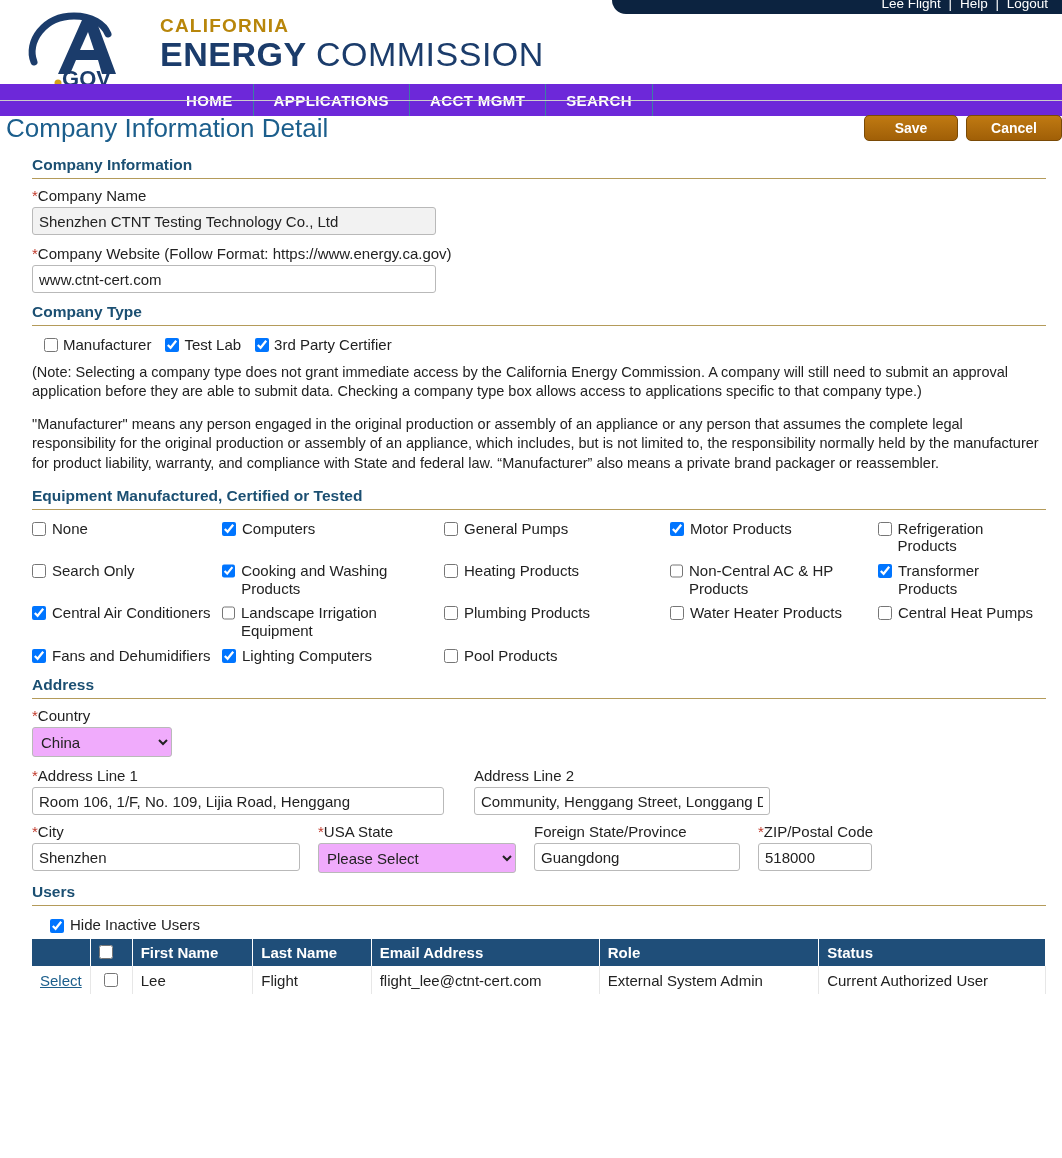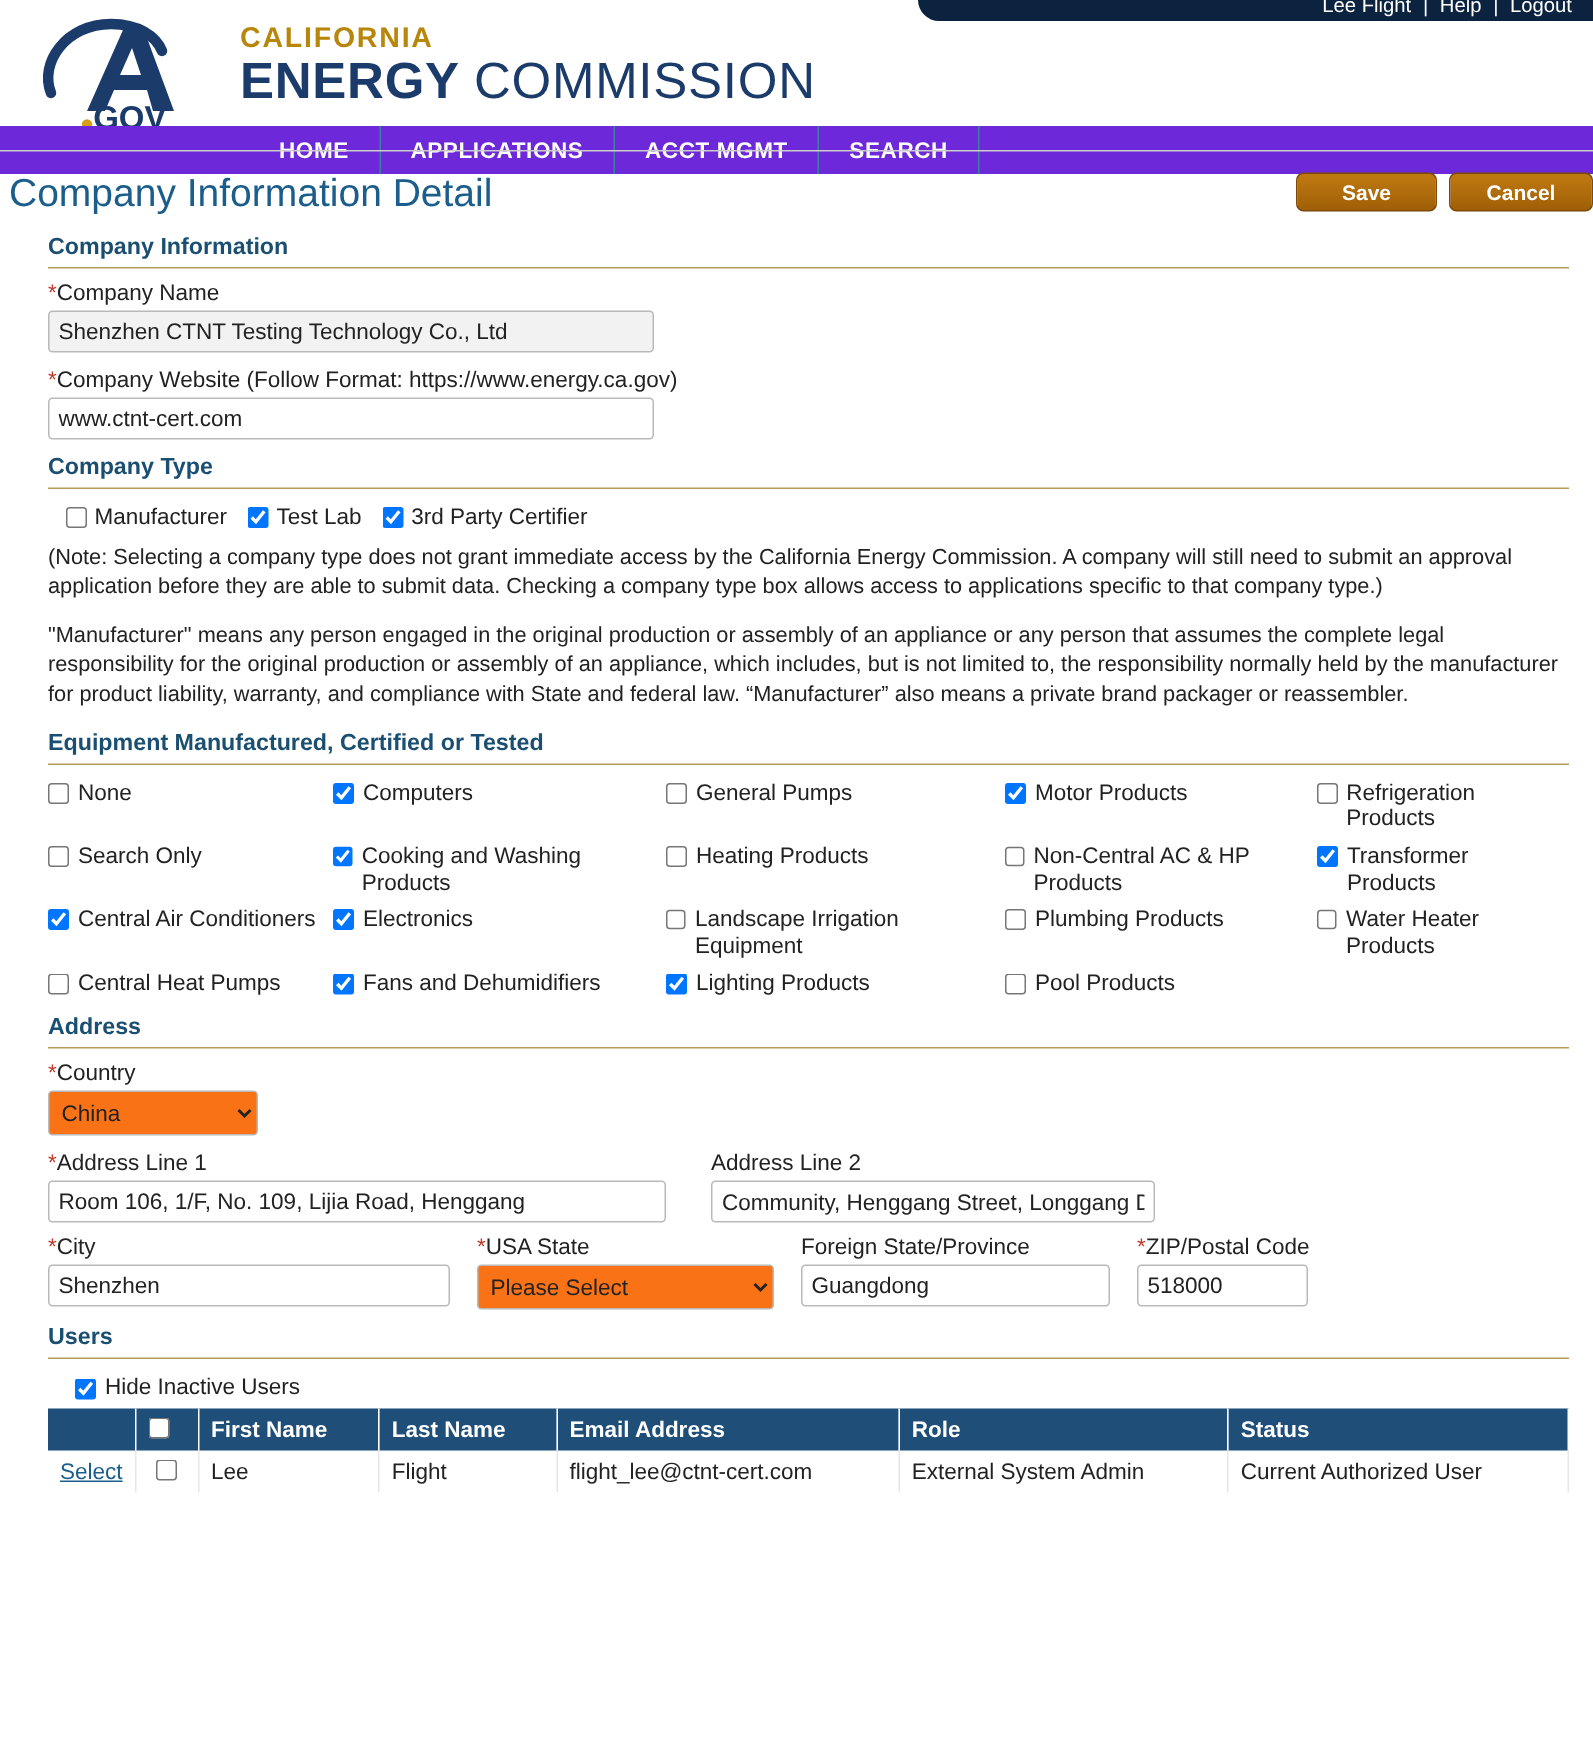--- a/index.html
+++ b/index.html
@@ -169,21 +169,21 @@
   }
   input.readonly-ish { background: #f2f2f2; }
 
   select {
     font-family: "Liberation Sans", sans-serif;
     font-size: 15px;
     color: #222;
     padding: 3px 4px;
     border: 1px solid #b9b9b9;
     border-radius: 3px;
-    background: #f97316;
+    background: #f0abfc;
     height: 30px;
   }
 
   .note {
     font-size: 14.5px;
     line-height: 1.32;
     color: #222;
     margin: 10px 0 0 0;
   }
 
@@ -391,24 +391,20 @@
     <label class="cat-cell">
       <input type="checkbox" checked="" style="">
       <span>Transformer Products</span>
     </label>
 
     <label class="cat-cell">
       <input type="checkbox" checked="" style="">
       <span>Central Air Conditioners</span>
     </label>
     <label class="cat-cell">
-      <input type="checkbox" checked="" style="">
-      <span>Electronics</span>
-    </label>
-    <label class="cat-cell">
       <input type="checkbox" style="">
       <span>Landscape Irrigation Equipment</span>
     </label>
     <label class="cat-cell">
       <input type="checkbox" style="">
       <span>Plumbing Products</span>
     </label>
     <label class="cat-cell">
       <input type="checkbox" style="">
       <span>Water Heater Products</span>
@@ -417,21 +413,21 @@
     <label class="cat-cell">
       <input type="checkbox" style="">
       <span>Central Heat Pumps</span>
     </label>
     <label class="cat-cell">
       <input type="checkbox" checked="" style="">
       <span>Fans and Dehumidifiers</span>
     </label>
     <label class="cat-cell">
       <input type="checkbox" checked="" style="">
-      <span>Lighting Products</span>
+      <span>Lighting Computers</span>
     </label>
     <label class="cat-cell">
       <input type="checkbox" style="">
       <span>Pool Products</span>
     </label>
     <div class="cat-cell"></div>
   </div>
 
   
   <div class="section-title" style="margin-top:12px;">Address</div>

